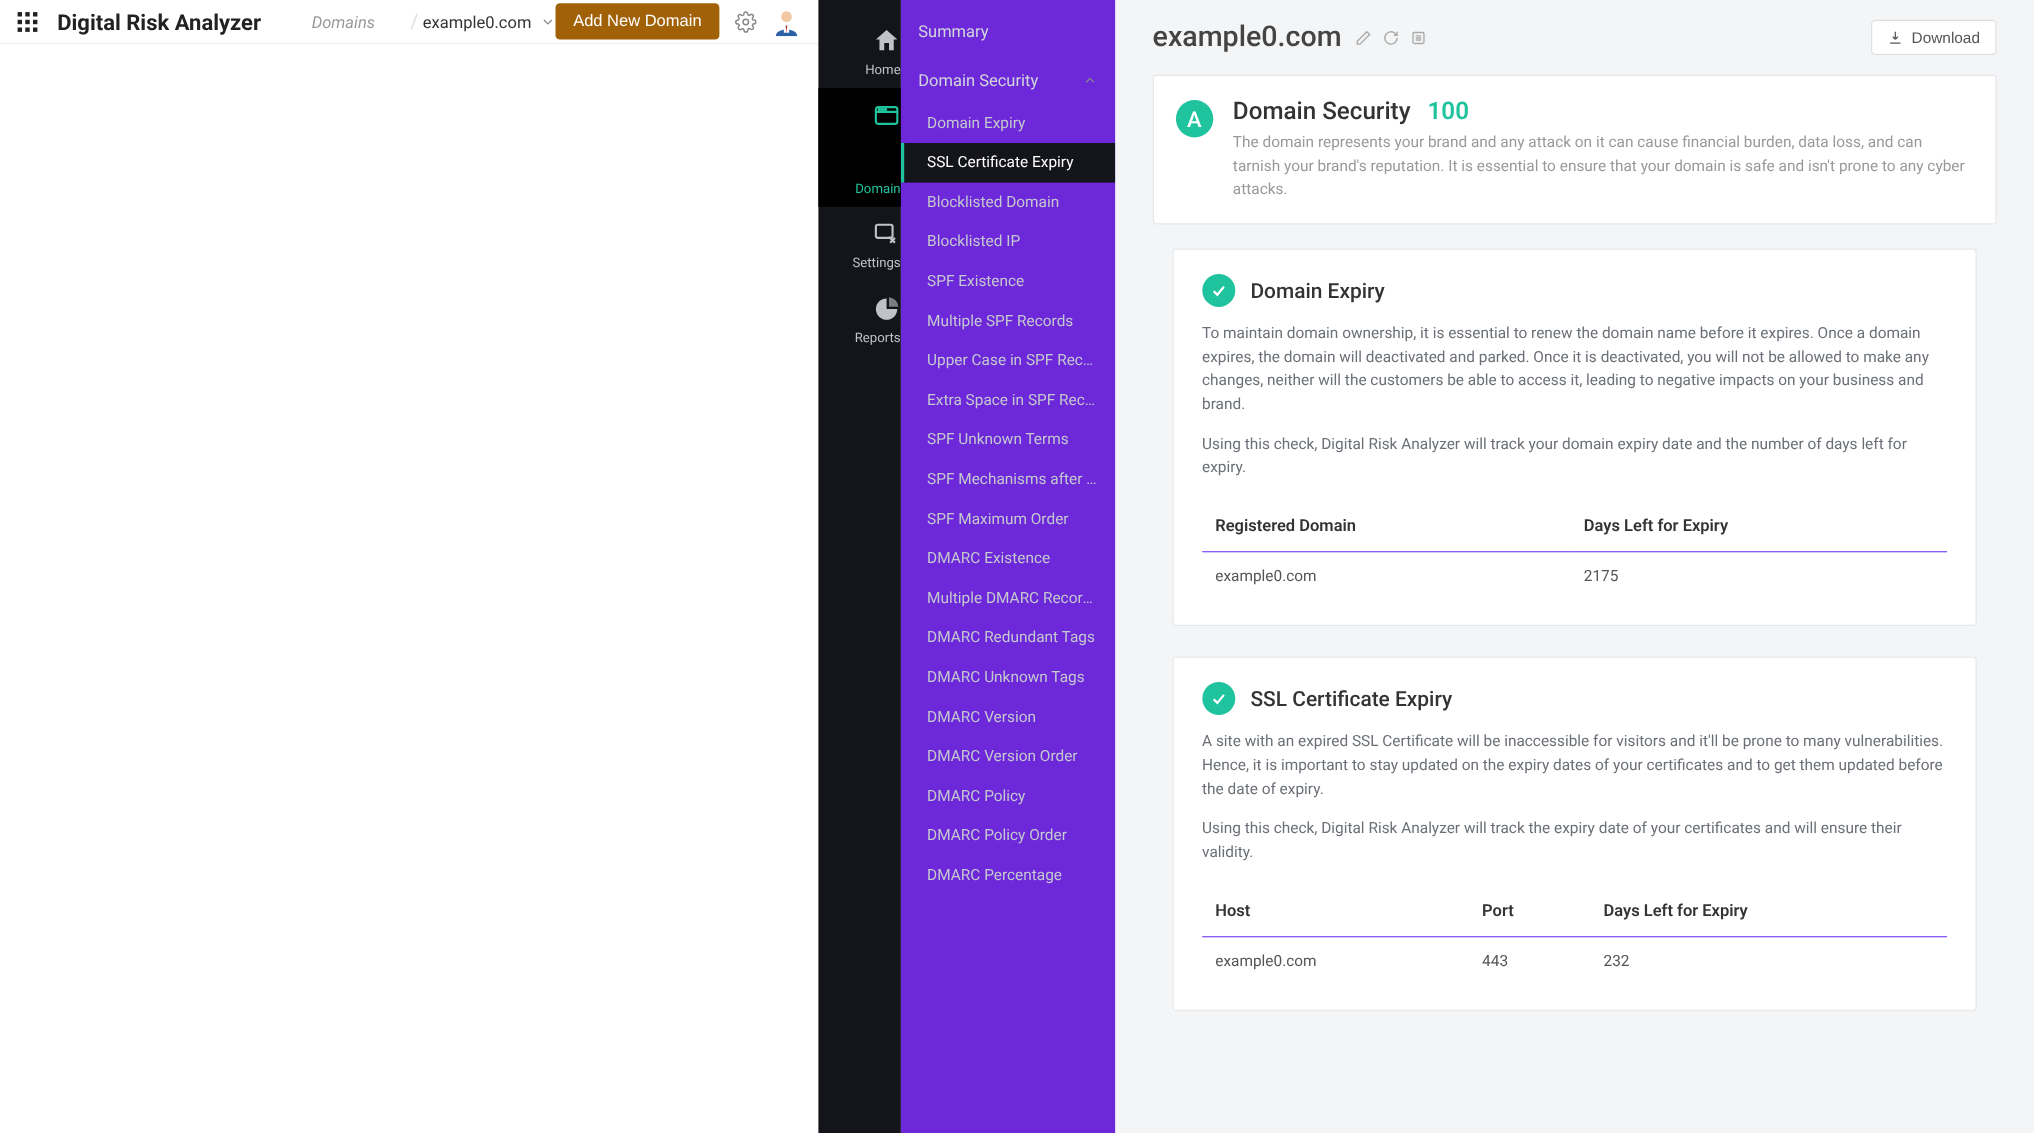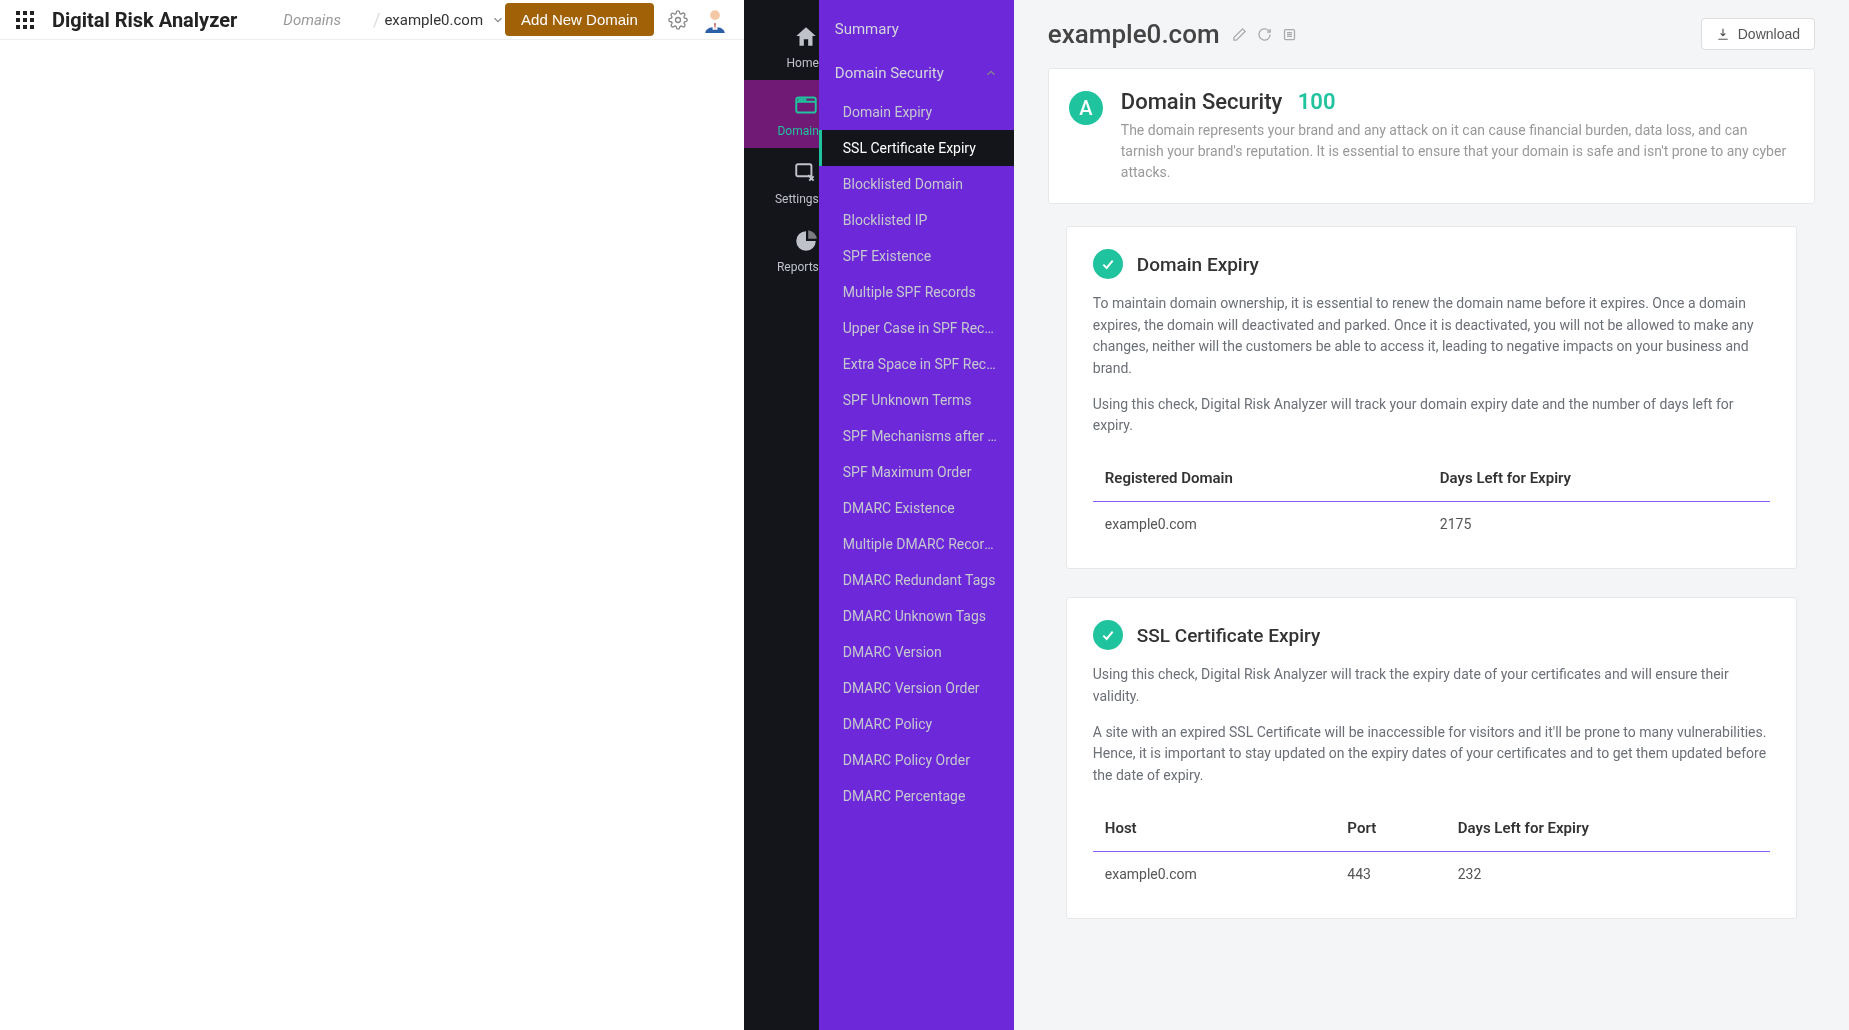--- a/index.html
+++ b/index.html
@@ -19,21 +19,21 @@
 .add-btn { background: #a16207; color: #fff; border: none; border-radius: 4px; padding: 8px 16px; font-size: 15px; font-weight: 500; cursor: pointer; margin-right: 14px; }
 .gear-icon { width: 20px; height: 20px; color: #888; margin-right: 14px; cursor: pointer; }
 .avatar { width: 26px; height: 26px; cursor: pointer; }
 
 
 .body { display: flex; flex: 1; min-height: 0; }
 
 
 .rail { width: 75px; background: #14151a; display: flex; flex-direction: column; align-items: center; padding-top: 12px; }
 .rail-item { width: 100%; display: flex; flex-direction: column; align-items: flex-end; padding: 12px 0 10px; color: #bfc3c9; cursor: pointer; font-size: 12px; }
-.rail-item.active { background: #701a75; color: #1fc39d; }
+.rail-item.active { background: #000000; color: #1fc39d; gap: 40px; }
 .rail-item svg { width: 26px; height: 26px; margin-bottom: 6px; }
 .rail-item .lbl { font-size: 12px; }
 
 
 .sidebar { width: 195px; background: #6d28d9; color: #c8ccd2; overflow-y: auto; position: relative; }
 .sidebar::-webkit-scrollbar { width: 8px; }
 .sidebar::-webkit-scrollbar-thumb { background: #3b3e47; border-radius: 4px; }
 .side-top { padding: 20px 16px 14px; font-size: 15px; color: #d2d6db; cursor: pointer; }
 .side-group-head { display: flex; align-items: center; justify-content: space-between; padding: 12px 16px; font-size: 15px; color: #d2d6db; cursor: pointer; }
 .side-group-head svg { width: 14px; height: 14px; color: #888; }
@@ -247,22 +247,22 @@
             </div>
             <div class="check-card">
               <div class="check-head">
                 <div class="check-icon">
                   <svg viewBox="0 0 24 24" fill="none" stroke="currentColor" stroke-width="3">
                     <polyline points="5 13 10 18 19 7"></polyline>
                   </svg>
                 </div>
                 <div class="check-title">SSL Certificate Expiry</div>
               </div>
+              <p class="check-desc">A site with an expired SSL Certificate will be inaccessible for visitors and it'll be prone to many vulnerabilities. Hence, it is important to stay updated on the expiry dates of your certificates and to get them updated before the date of expiry.</p>
               <p class="check-desc">Using this check, Digital Risk Analyzer will track the expiry date of your certificates and will ensure their validity.</p>
-              <p class="check-desc">A site with an expired SSL Certificate will be inaccessible for visitors and it'll be prone to many vulnerabilities. Hence, it is important to stay updated on the expiry dates of your certificates and to get them updated before the date of expiry.</p>
               <table class="check-table">
                 <thead>
                   <tr>
                     <th>Host</th>
                     <th>Port</th>
                     <th>Days Left for Expiry</th>
                   </tr>
                 </thead>
                 <tbody>
                   <tr>

